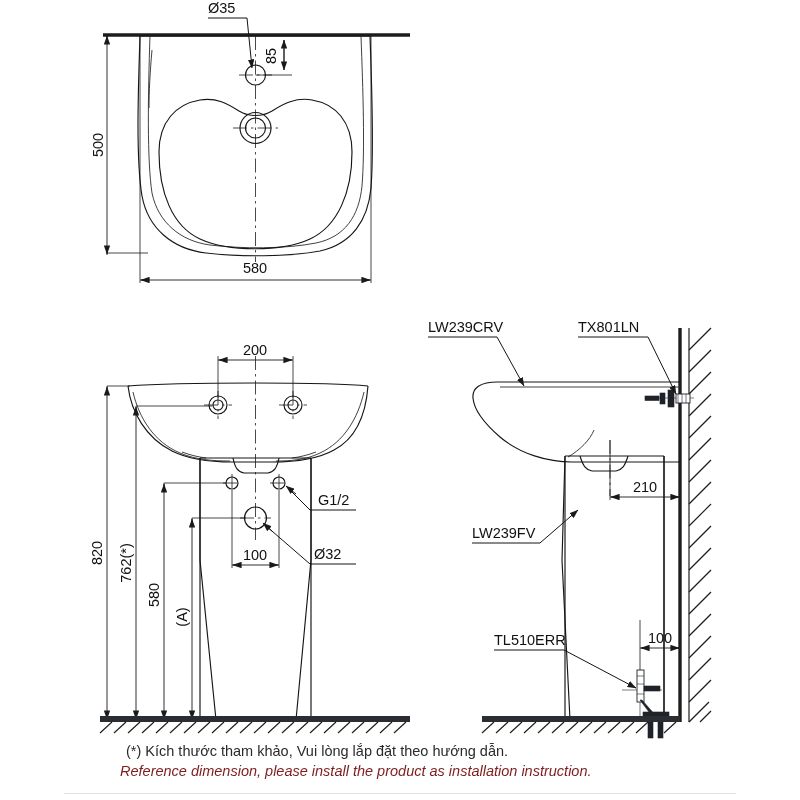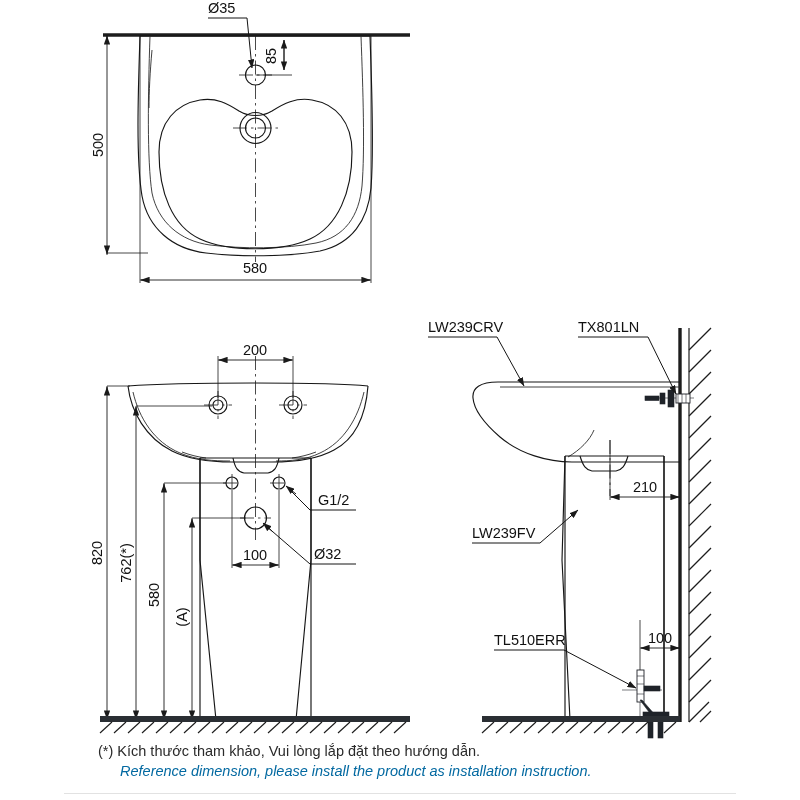--- a/index.html
+++ b/index.html
@@ -53,26 +53,27 @@
     left: 98px;
     top: 742px;
     width: 640px;
   }
   .note .vn {
     font-family: "Liberation Sans", sans-serif;
     font-size: 14.5px;
     color: #2a2a2a;
     white-space: nowrap;
     line-height: 1.35;
+    margin-left: 28px;
   }
   .note .en {
     font-family: "Liberation Sans", sans-serif;
     font-size: 14.5px;
     font-style: italic;
-    color: #0369a1;
+    color: #7f1d1d;
     white-space: nowrap;
     line-height: 1.35;
     padding-left: 22px;
   }
   .footrule {
     position: absolute;
     left: 64px;
     top: 793px;
     width: 672px;
     height: 1px;

